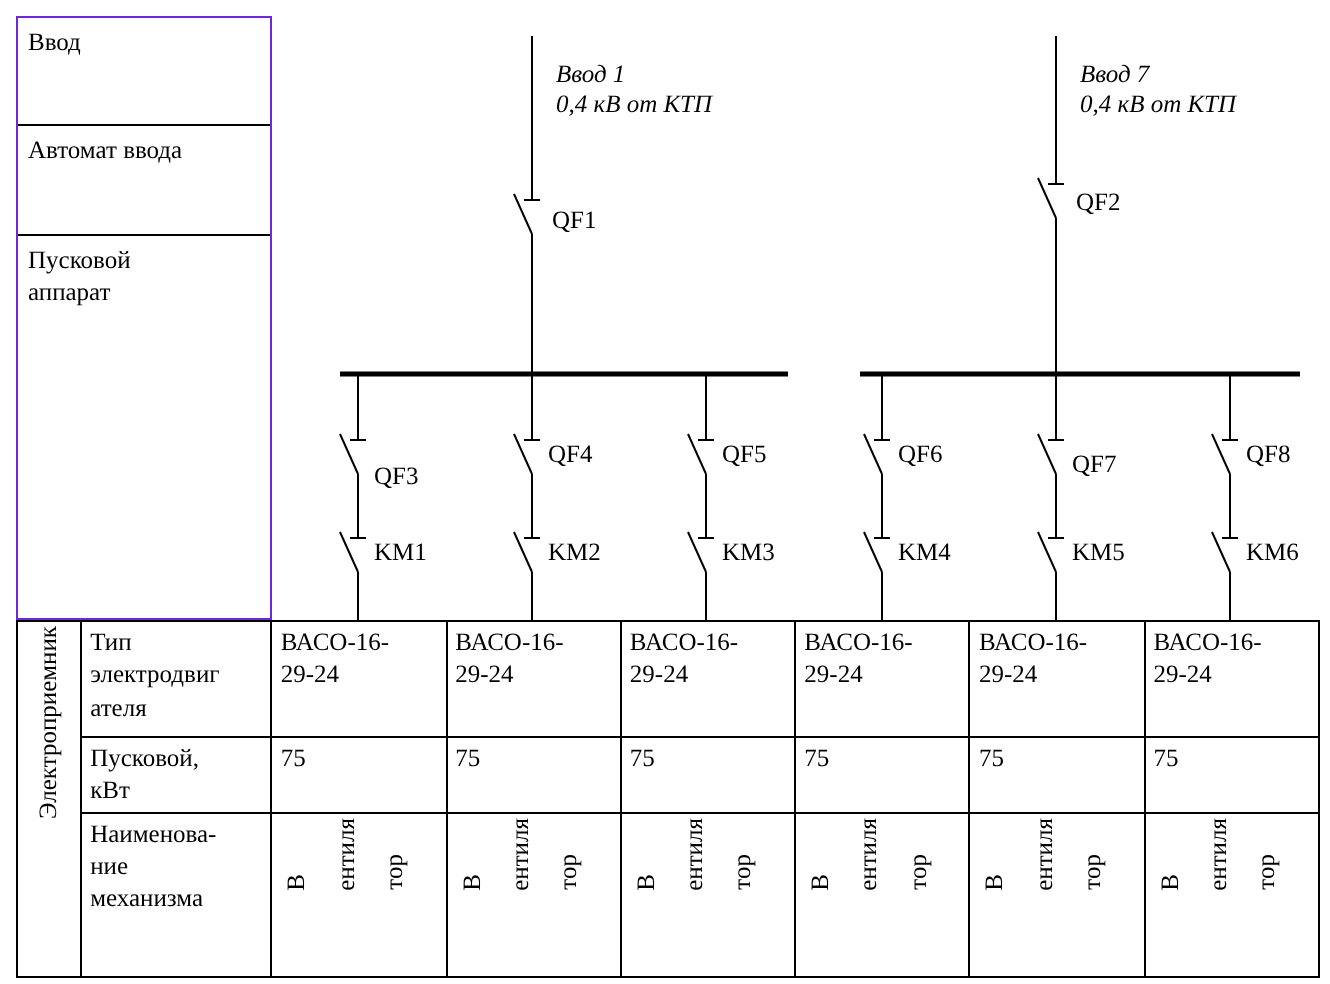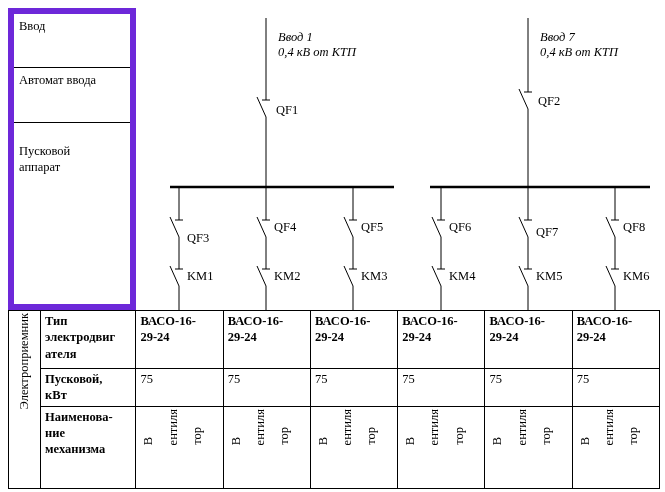--- a/index.html
+++ b/index.html
@@ -1,30 +1,30 @@
 <!DOCTYPE html>
 <html><head>
 <meta charset="utf-8">
 <style>
   html,body{margin:0;padding:0;background:#fff;}
   .page{position:relative;width:665px;height:492px;background:#fff;overflow:hidden;
         font-family:"Liberation Serif","DejaVu Serif",serif;font-size:12.5px;color:#000;}
   .diagram-svg{position:absolute;left:0;top:0;}
   .sidebar{position:absolute;left:8px;top:8px;width:128px;height:302px;
-           border:6px solid #6d28d9;box-sizing:border-box;}
+           border:1px solid #6d28d9;box-sizing:border-box;}
   .srow{box-sizing:border-box;border-bottom:1px solid #000;padding:4px 5px 0 5px;
         white-space:pre-line;line-height:1.3;}
-  .srow.last{border-bottom:none;margin-top:16px;}
+  .srow.last{border-bottom:none;}
   .dlabel{position:absolute;white-space:nowrap;line-height:1;}
   .feedblock{position:absolute;line-height:15px;white-space:nowrap;font-style:italic;}
   .ctable{position:absolute;left:8px;top:310px;width:652px;border-collapse:collapse;
           table-layout:fixed;}
   .ctable td{border:1px solid #000;vertical-align:top;padding:2px 4px;line-height:1.3;
              overflow:hidden;}
-  .preline{white-space:pre-line;font-weight:bold;}
+  .preline{white-space:pre-line;}
   .group-cell{text-align:center;vertical-align:middle;padding:0;}
   .vtext{writing-mode:vertical-rl;transform:rotate(180deg);white-space:nowrap;display:inline-block;}
   .mech-cell{vertical-align:bottom;padding:0 0 5px 7px;}
   .mech-wrap{display:flex;align-items:flex-end;gap:8px;}
 </style>
 </head>
 <body>
 
 <div class="page">
 

